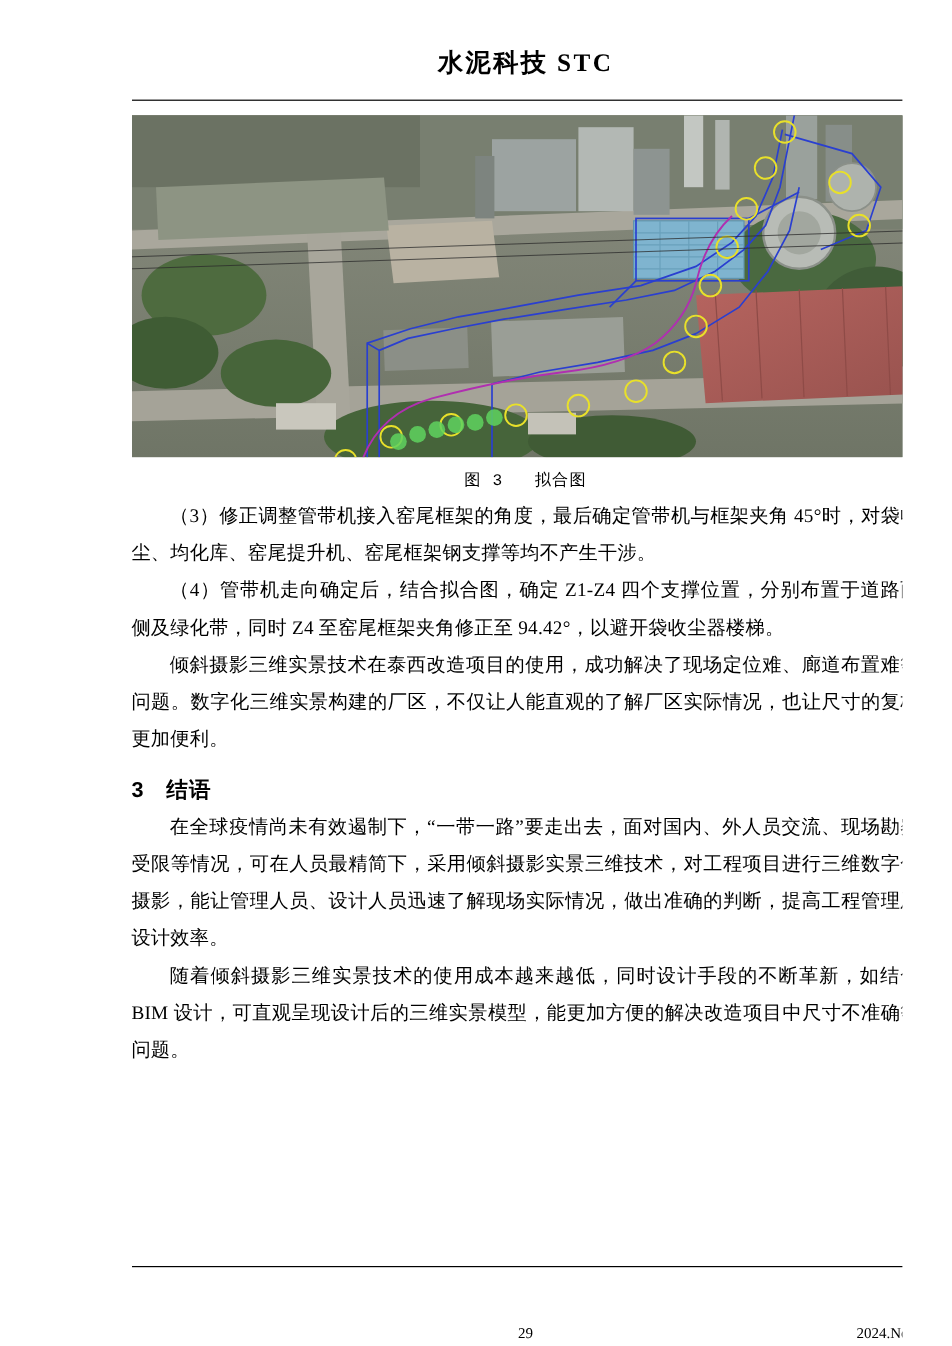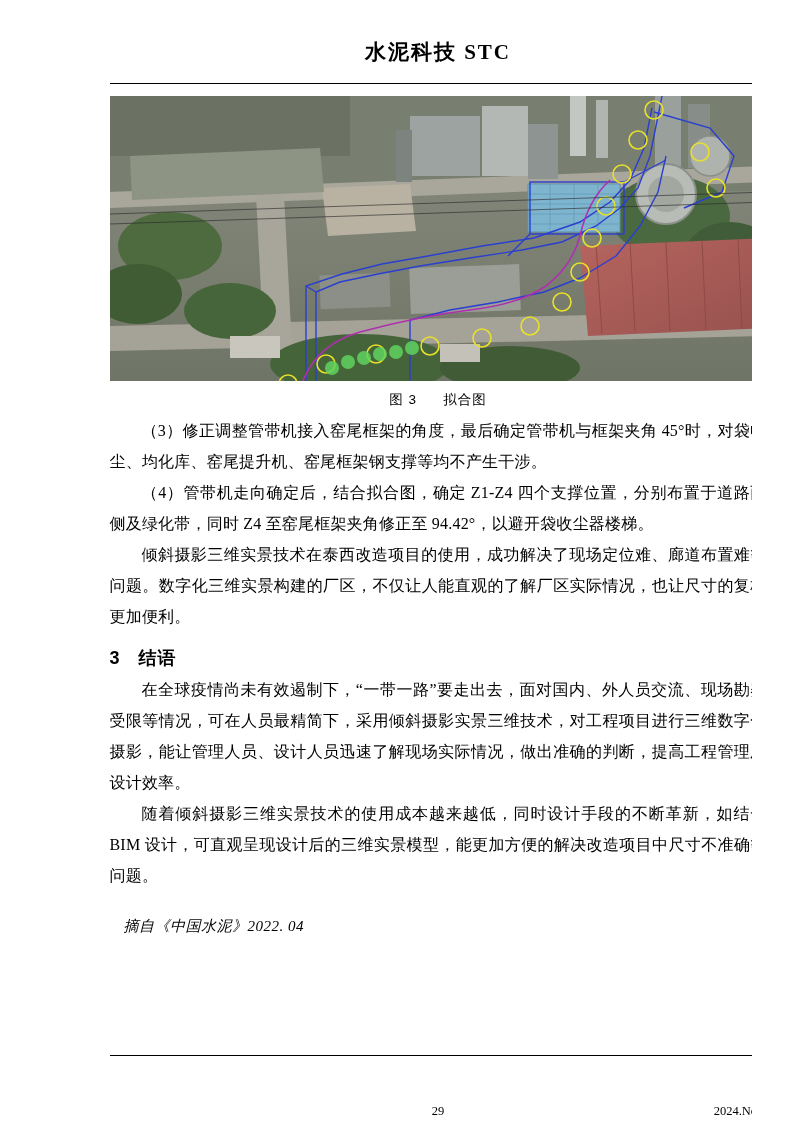--- a/index.html
+++ b/index.html
@@ -60,21 +60,21 @@
     height: 285px;
     display: block;
     position: relative;
     overflow: hidden;
     background: #6d7566;
   }
   .figure-image svg {
     display: block;
   }
   .figure-caption {
-    font-family: Liberation Sans, sans-serif;
+    font-family: Liberation Mono, monospace;
     font-size: 13.5px;
     margin-top: 10px;
     margin-bottom: 6px;
     letter-spacing: 1px;
   }
   .figure-caption .cap-gap {
     display: inline-block;
     width: 26px;
   }
   p.body-text {
@@ -287,21 +287,20 @@
     <p class="body-text">（4）管带机走向确定后，结合拟合图，确定 Z1-Z4 四个支撑位置，分别布置于道路两侧及绿化带，同时 Z4 至窑尾框架夹角修正至 94.42°，以避开袋收尘器楼梯。</p>
     <p class="body-text">倾斜摄影三维实景技术在泰西改造项目的使用，成功解决了现场定位难、廊道布置难等问题。数字化三维实景构建的厂区，不仅让人能直观的了解厂区实际情况，也让尺寸的复核更加便利。</p>
 
     <h2 class="section-heading">
       <span class="sec-num">3</span><span>结语</span>
     </h2>
 
     <p class="body-text">在全球疫情尚未有效遏制下，“一带一路”要走出去，面对国内、外人员交流、现场勘察受限等情况，可在人员最精简下，采用倾斜摄影实景三维技术，对工程项目进行三维数字化摄影，能让管理人员、设计人员迅速了解现场实际情况，做出准确的判断，提高工程管理及设计效率。</p>
     <p class="body-text">随着倾斜摄影三维实景技术的使用成本越来越低，同时设计手段的不断革新，如结合 BIM 设计，可直观呈现设计后的三维实景模型，能更加方便的解决改造项目中尺寸不准确等问题。</p>
 
-    <div class="quote-source">摘自《中国水泥》2022. 04</div>
   </div>
 
   <div class="footer-rule"></div>
   <div class="footer">
     <div class="footer-page">29</div>
     <div class="footer-issue">2024.No.4</div>
   </div>
 
 </div>
 

